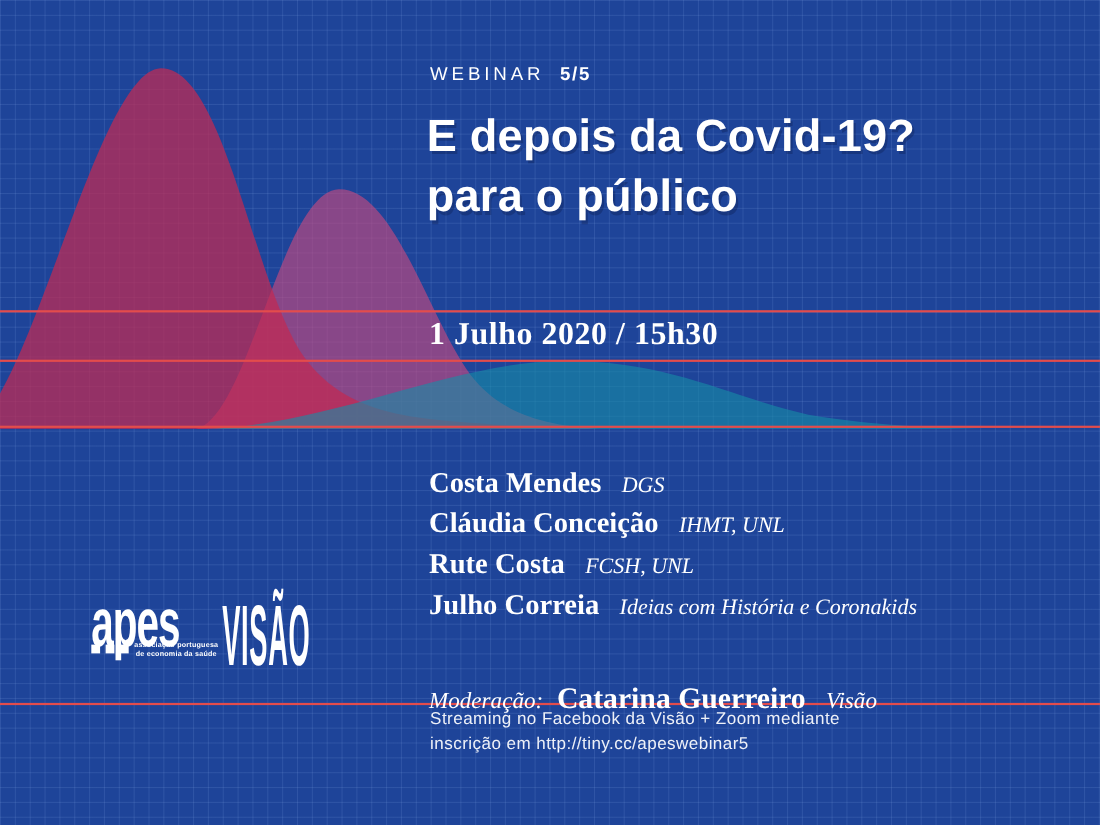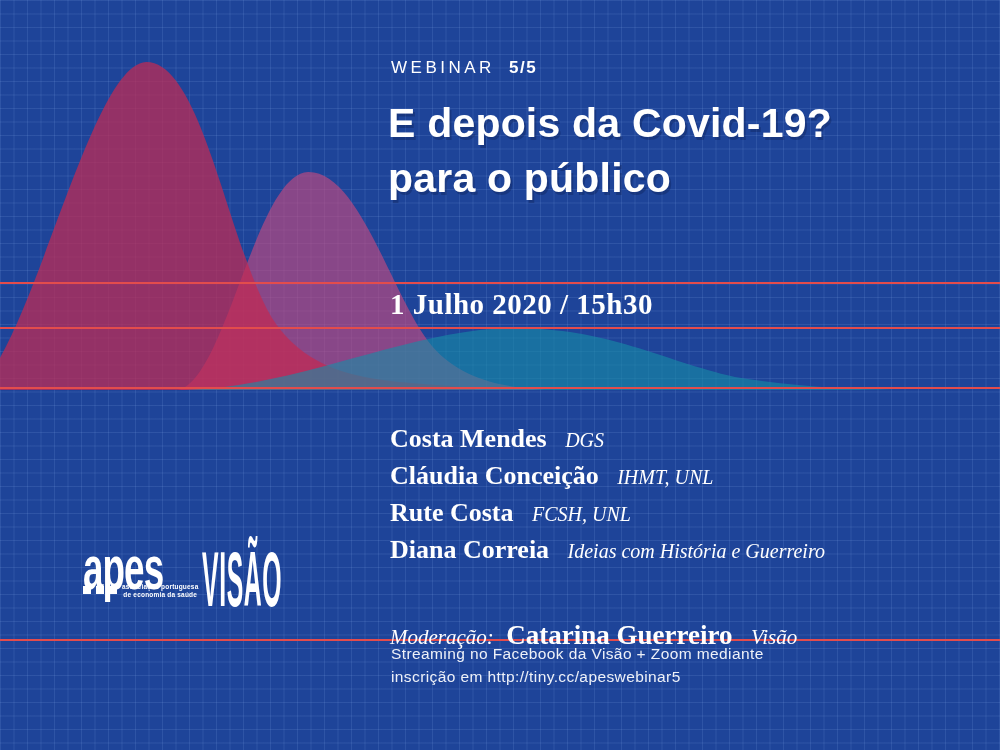--- a/index.html
+++ b/index.html
@@ -90,22 +90,22 @@
     </div>
     <div class="speaker-row">
       <span class="sp-name">Cláudia Conceição</span>
       <span class="sp-aff">IHMT, UNL</span>
     </div>
     <div class="speaker-row">
       <span class="sp-name">Rute Costa</span>
       <span class="sp-aff">FCSH, UNL</span>
     </div>
     <div class="speaker-row">
-      <span class="sp-name">Diana Correia</span>
-      <span class="sp-aff">Ideias com História e Guerreiro</span>
+      <span class="sp-name">Julho Correia</span>
+      <span class="sp-aff">Ideias com História e Coronakids</span>
     </div>
   </div>
 
   <div class="moderation">
     <span class="mod-label">Moderação:</span>
     <span class="mod-name">Catarina Guerreiro</span>
     <span class="mod-aff">Visão</span>
   </div>
 
   <div class="streaming">

